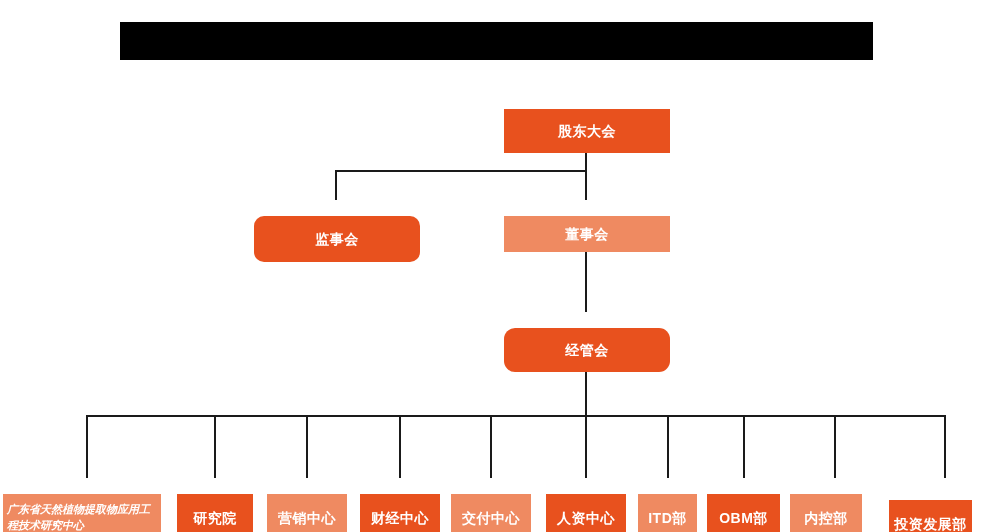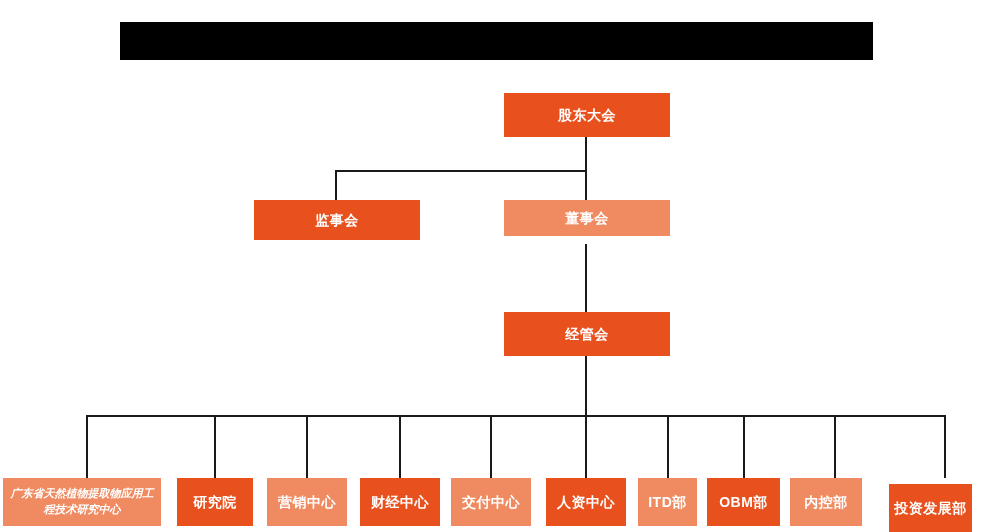--- a/index.html
+++ b/index.html
@@ -23,28 +23,29 @@
     top: 22px;
     width: 753px;
     height: 38px;
     background: #000000;
   }
   .node {
     position: absolute;
     display: flex;
     align-items: center;
     justify-content: center;
-    text-align: center;
+    text-align: left;
     color: #ffffff;
     font-weight: bold;
     font-size: 14px;
     line-height: 1.35;
     box-sizing: border-box;
     padding: 10px 4px;
     letter-spacing: 0.5px;
+    margin-top: 16px;
   }
   .node.dark  { background: #E8511E; }
   .node.light { background: #EF8A61; }
   .node.small-text {
     font-size: 11px;
     font-weight: bold;
     letter-spacing: 0;
     line-height: 1.45;
   }
   .conn {
@@ -80,25 +81,25 @@
   <div class="conn v" style="left:399px; top:415px; height:63px;"></div>
   <div class="conn v" style="left:490px; top:415px; height:63px;"></div>
   <div class="conn v" style="left:585px; top:415px; height:63px;"></div>
   <div class="conn v" style="left:667px; top:415px; height:63px;"></div>
   <div class="conn v" style="left:743px; top:415px; height:63px;"></div>
   <div class="conn v" style="left:834px; top:415px; height:63px;"></div>
   <div class="conn v" style="left:944px; top:415px; height:63px;"></div>
 
   <div class="node dark" style="left:504px; top:93px; width:166px; height:44px;">股东大会</div>
 
-  <div class="node dark" style="left:254px; top:200px; width:166px; height:40px;">监事会</div>
+  <div class="node dark" style="left:254px; top:200px; width:166px; height:46px;border-radius:10px;">监事会</div>
 
   <div class="node light" style="left:504px; top:200px; width:166px; height:36px;">董事会</div>
 
-  <div class="node dark" style="left:504px; top:312px; width:166px; height:44px;">经管会</div>
+  <div class="node dark" style="left:504px; top:312px; width:166px; height:44px;border-radius:11px;">经管会</div>
 
   <div class="node light small-text" style="left:3px; top:478px; width:158px; height:48px;font-style:italic;">广东省天然植物提取物应用工程技术研究中心</div>
 
   <div class="node dark" style="left:177px; top:478px; width:76px; height:48px;">研究院</div>
 
   <div class="node light" style="left:267px; top:478px; width:80px; height:48px;">营销中心</div>
 
   <div class="node dark" style="left:360px; top:478px; width:80px; height:48px;">财经中心</div>
 
   <div class="node light" style="left:451px; top:478px; width:80px; height:48px;">交付中心</div>

